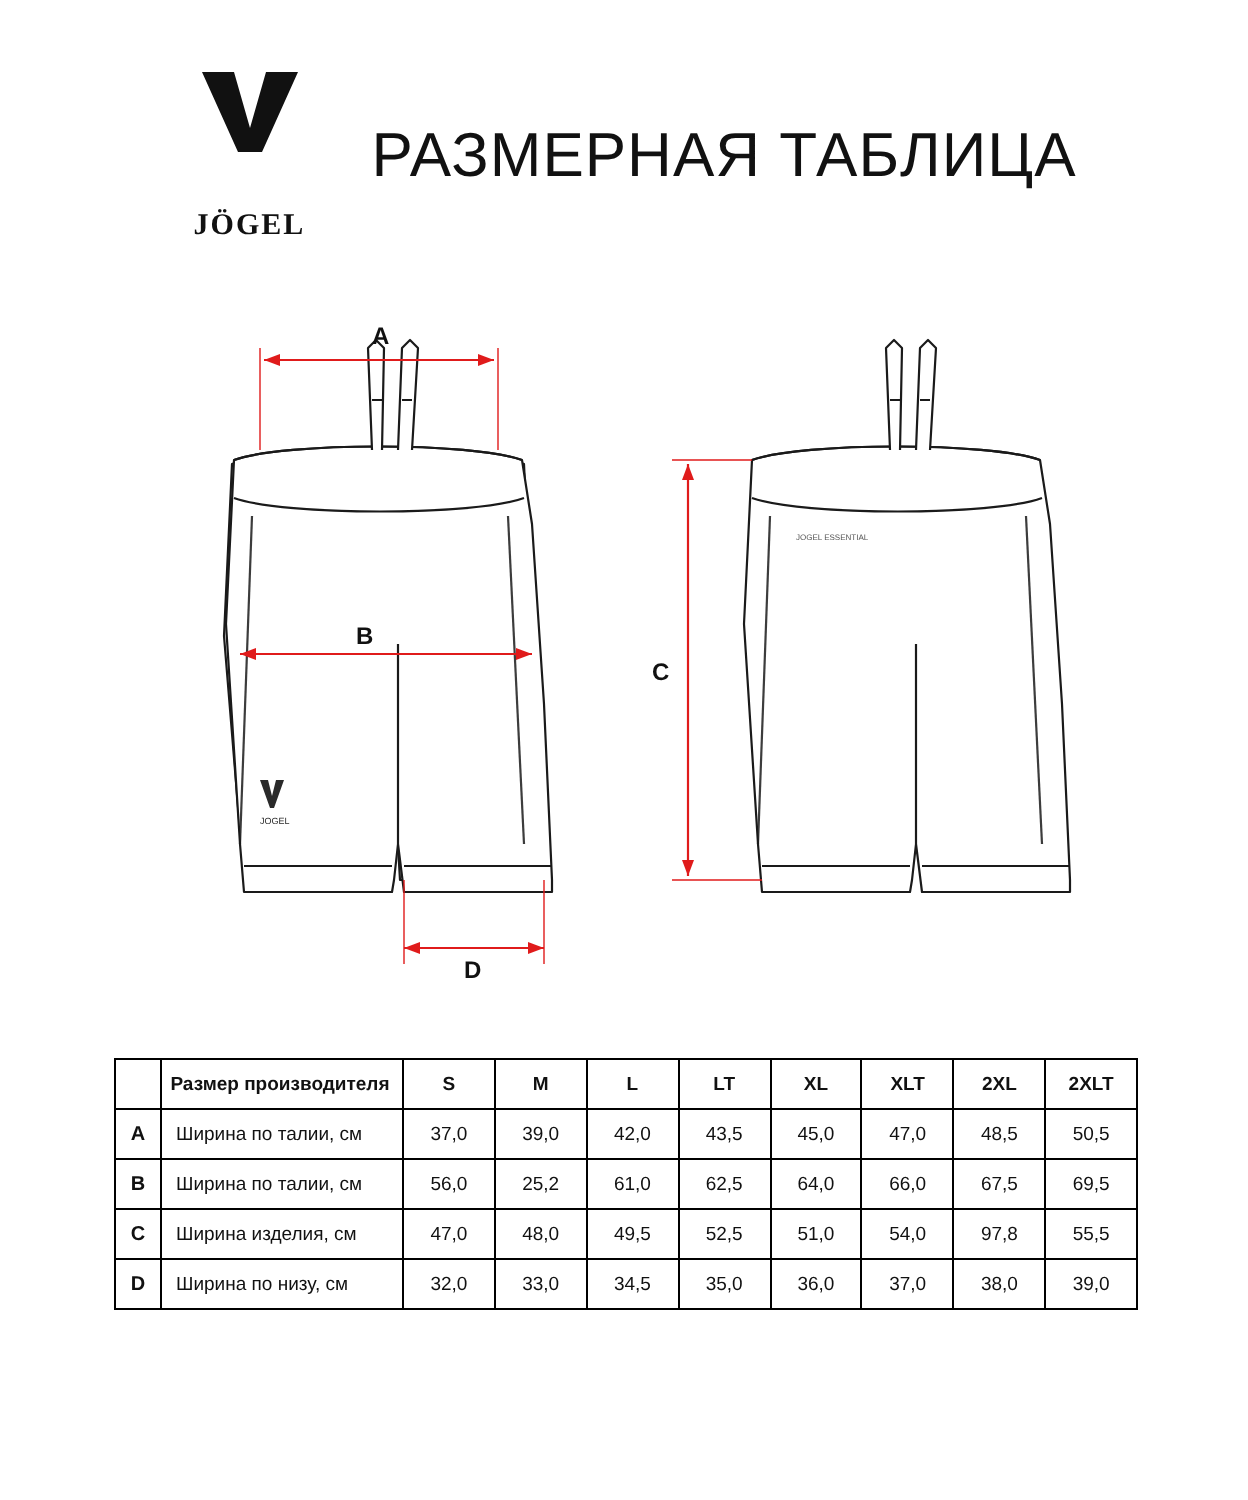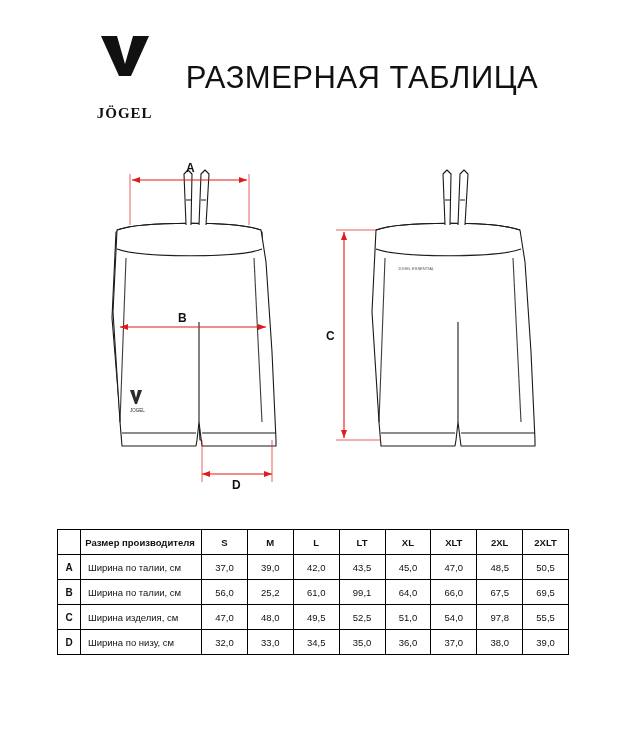--- a/index.html
+++ b/index.html
@@ -278,21 +278,21 @@
         <td>47,0</td>
         <td>48,5</td>
         <td>50,5</td>
       </tr>
       <tr>
         <td class="lbl-col">B</td>
         <td class="name-col">Ширина по талии, см</td>
         <td>56,0</td>
         <td>25,2</td>
         <td>61,0</td>
-        <td>99,1</td>
+        <td>62,5</td>
         <td>64,0</td>
         <td>66,0</td>
         <td>67,5</td>
         <td>69,5</td>
       </tr>
       <tr>
         <td class="lbl-col">C</td>
         <td class="name-col">Ширина изделия, см</td>
         <td>47,0</td>
         <td>48,0</td>

